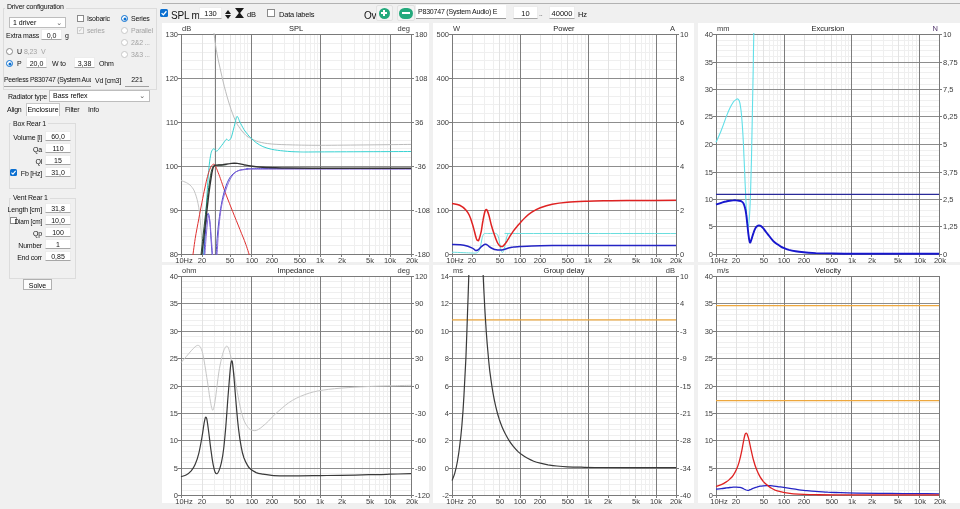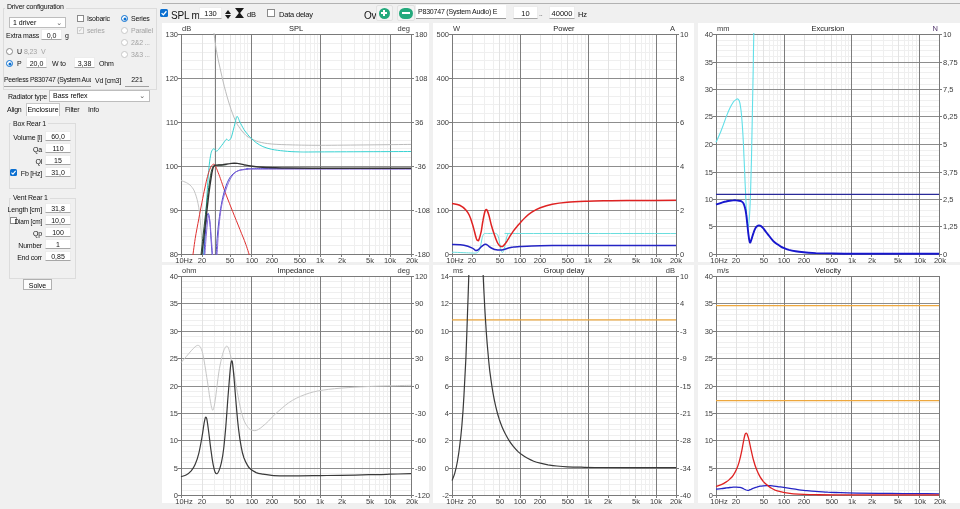--- a/index.html
+++ b/index.html
@@ -840,21 +840,21 @@
     </div>
 <div style="position:absolute;left:171px;top:10px;font-size:10px;color:#111;white-space:nowrap;letter-spacing:-0.2px">SPL max</div>
 <div style="position:absolute;left:199px;top:7px;width:23px;height:12px;background:#fff;border:1px solid #ececec;border-bottom:1px solid #a6a6a6;font-size:7.5px;text-align:center;line-height:12px;color:#111;box-sizing:border-box">130</div>
 <div style="position:absolute;left:225px;top:9.5px;width:0;height:0;border-left:3.5px solid transparent;border-right:3.5px solid transparent;border-bottom:4px solid #1a1a1a"></div>
 <div style="position:absolute;left:225px;top:14.5px;width:0;height:0;border-left:3.5px solid transparent;border-right:3.5px solid transparent;border-top:4px solid #1a1a1a"></div>
 <svg style="position:absolute;left:235px;top:8px" width="9" height="10" viewBox="0 0 9 10">
       <path d="M0 0 L9 0 L5.1 5 L9 10 L0 10 L3.9 5 Z" fill="#1a1a1a"></path>
     </svg>
 <div style="position:absolute;left:247px;top:10px;font-size:7.5px;color:#111;white-space:nowrap;letter-spacing:-0.2px">dB</div>
 <div style="position:absolute;left:267px;top:9px;width:8px;height:8px;background:#fff;border:1px solid #8a8a8a;box-sizing:border-box"></div>
-<div style="position:absolute;left:279px;top:10px;font-size:7.5px;color:#111;white-space:nowrap;letter-spacing:-0.2px">Data delay</div>
+<div style="position:absolute;left:279px;top:10px;font-size:7.5px;color:#111;white-space:nowrap;letter-spacing:-0.2px">Data labels</div>
 <div style="position:absolute;left:364px;top:10px;font-size:10px;color:#111;white-space:nowrap;letter-spacing:-0.2px">Ovl</div>
 <div style="position:absolute;left:376px;top:5px;width:17px;height:16px;background:#f3f3f3;border:1px solid #e2e2e2;border-radius:2px;box-sizing:border-box"></div>
 <div style="position:absolute;left:378.5px;top:7.5px;width:11px;height:11px;background:#23a97c;border-radius:50%">
       <div style="position:absolute;left:2.5px;top:4.5px;width:6px;height:2px;background:#fff"></div>
       <div style="position:absolute;left:4.5px;top:2.5px;width:2px;height:6px;background:#fff"></div>
     </div>
 <div style="position:absolute;left:397px;top:5px;width:18px;height:16px;background:#f3f3f3;border:1px solid #e2e2e2;border-radius:2px;box-sizing:border-box"></div>
 <div style="position:absolute;left:399px;top:7.5px;width:13.5px;height:11px;background:#23a97c;border-radius:5.5px">
       <div style="position:absolute;left:3px;top:4.5px;width:7.5px;height:2px;background:#fff"></div>
     </div>

